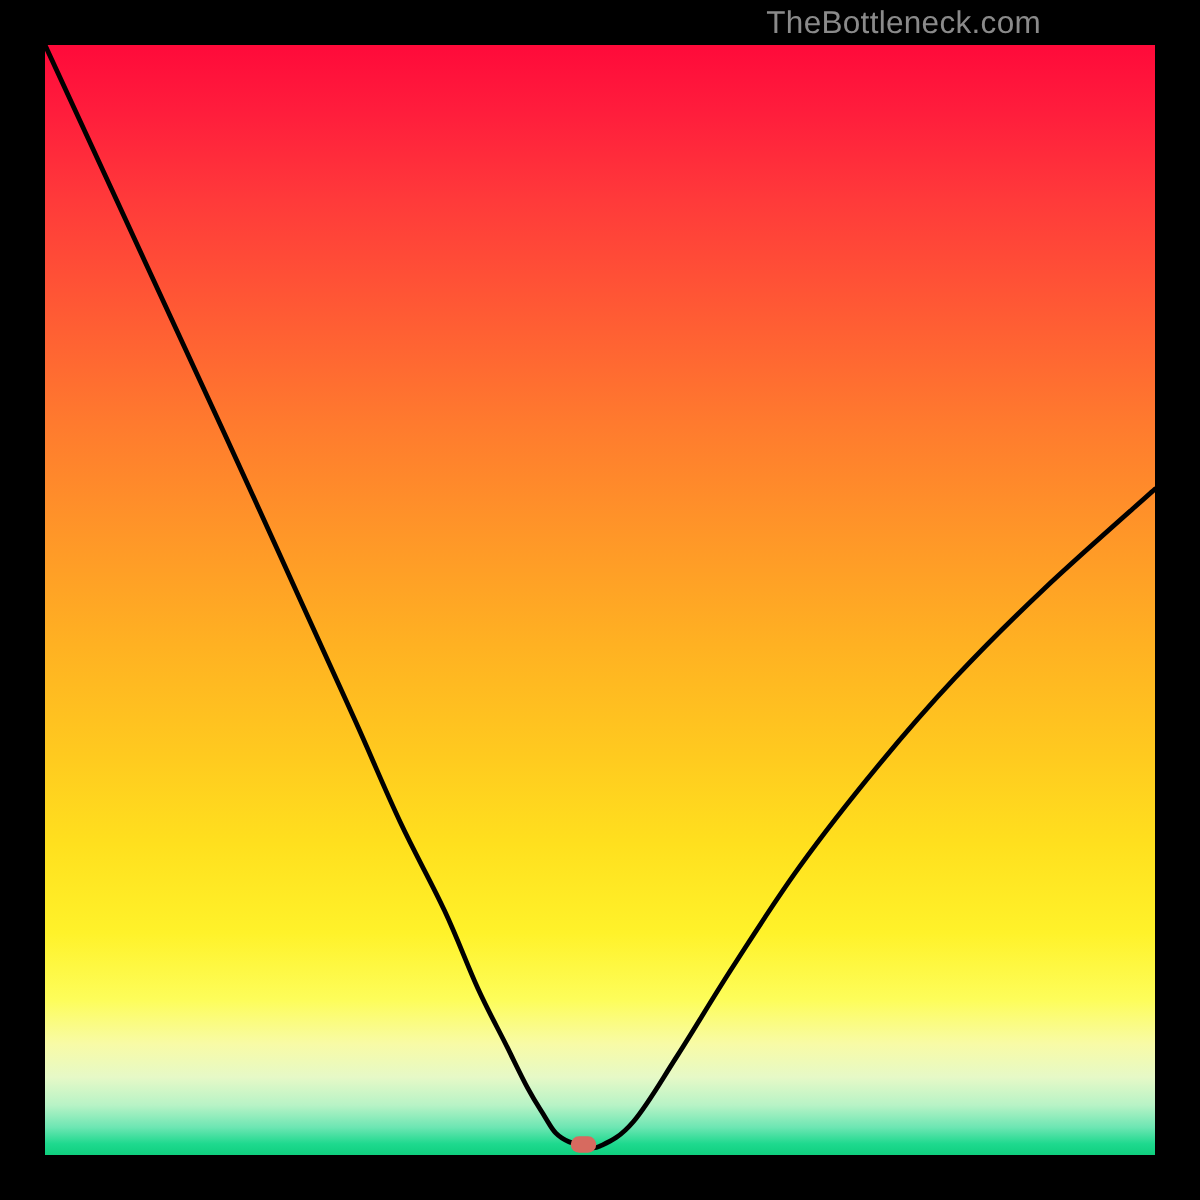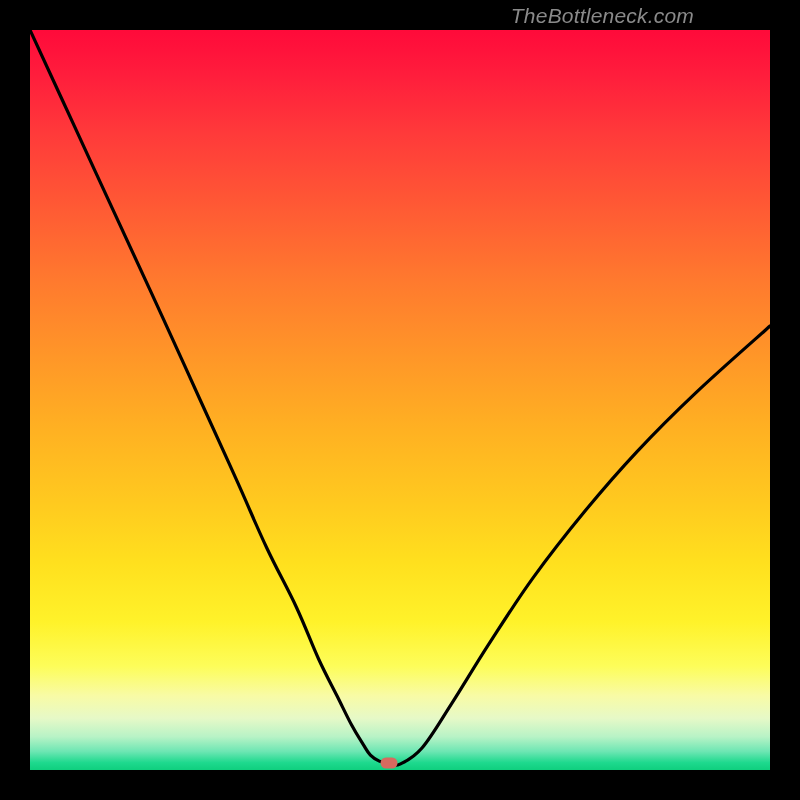--- a/index.html
+++ b/index.html
@@ -11,21 +11,20 @@
     overflow: hidden;
     font-family: Arial, Helvetica, sans-serif;
   }
   .frame {
     position: absolute;
     left: 0;
     top: 0;
     width: 716px;
     height: 800px;
     background: #000;
-    font-style: italic;
   }
   .plot-area {
     position: absolute;
     left: 30px;
     top: 30px;
     width: 740px;
     height: 740px;
     overflow: hidden;
   }
   .gradient {

